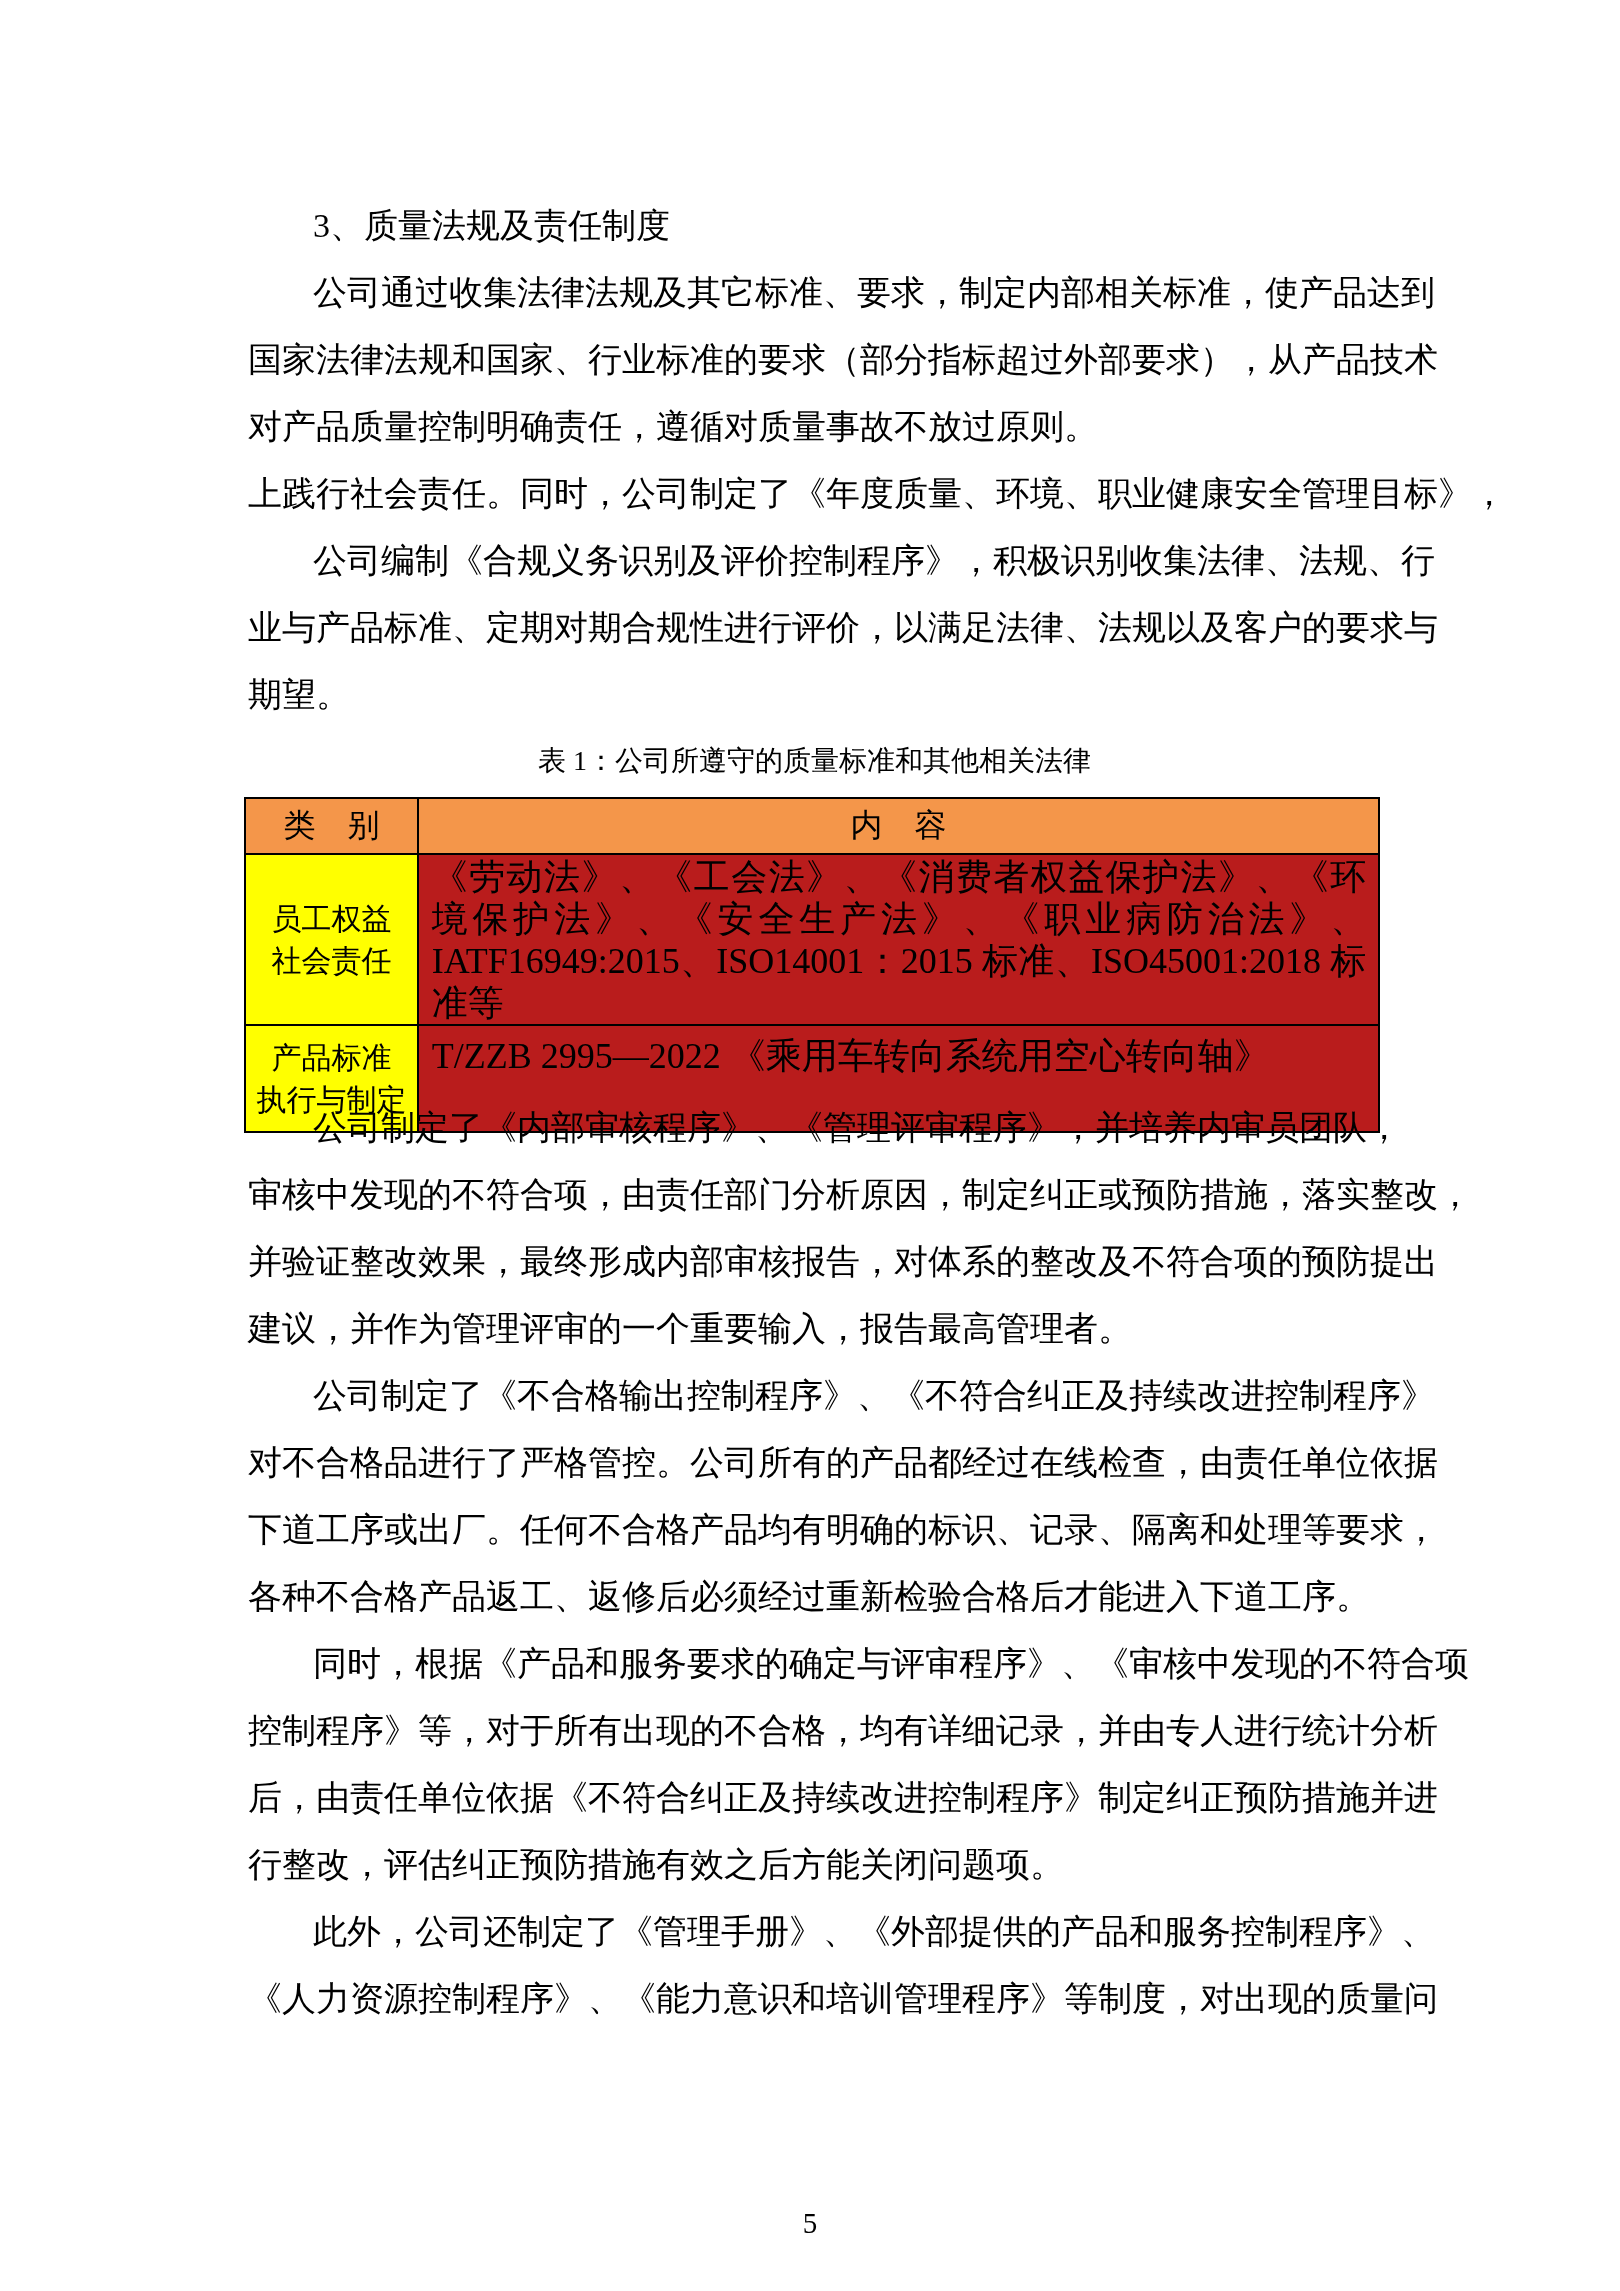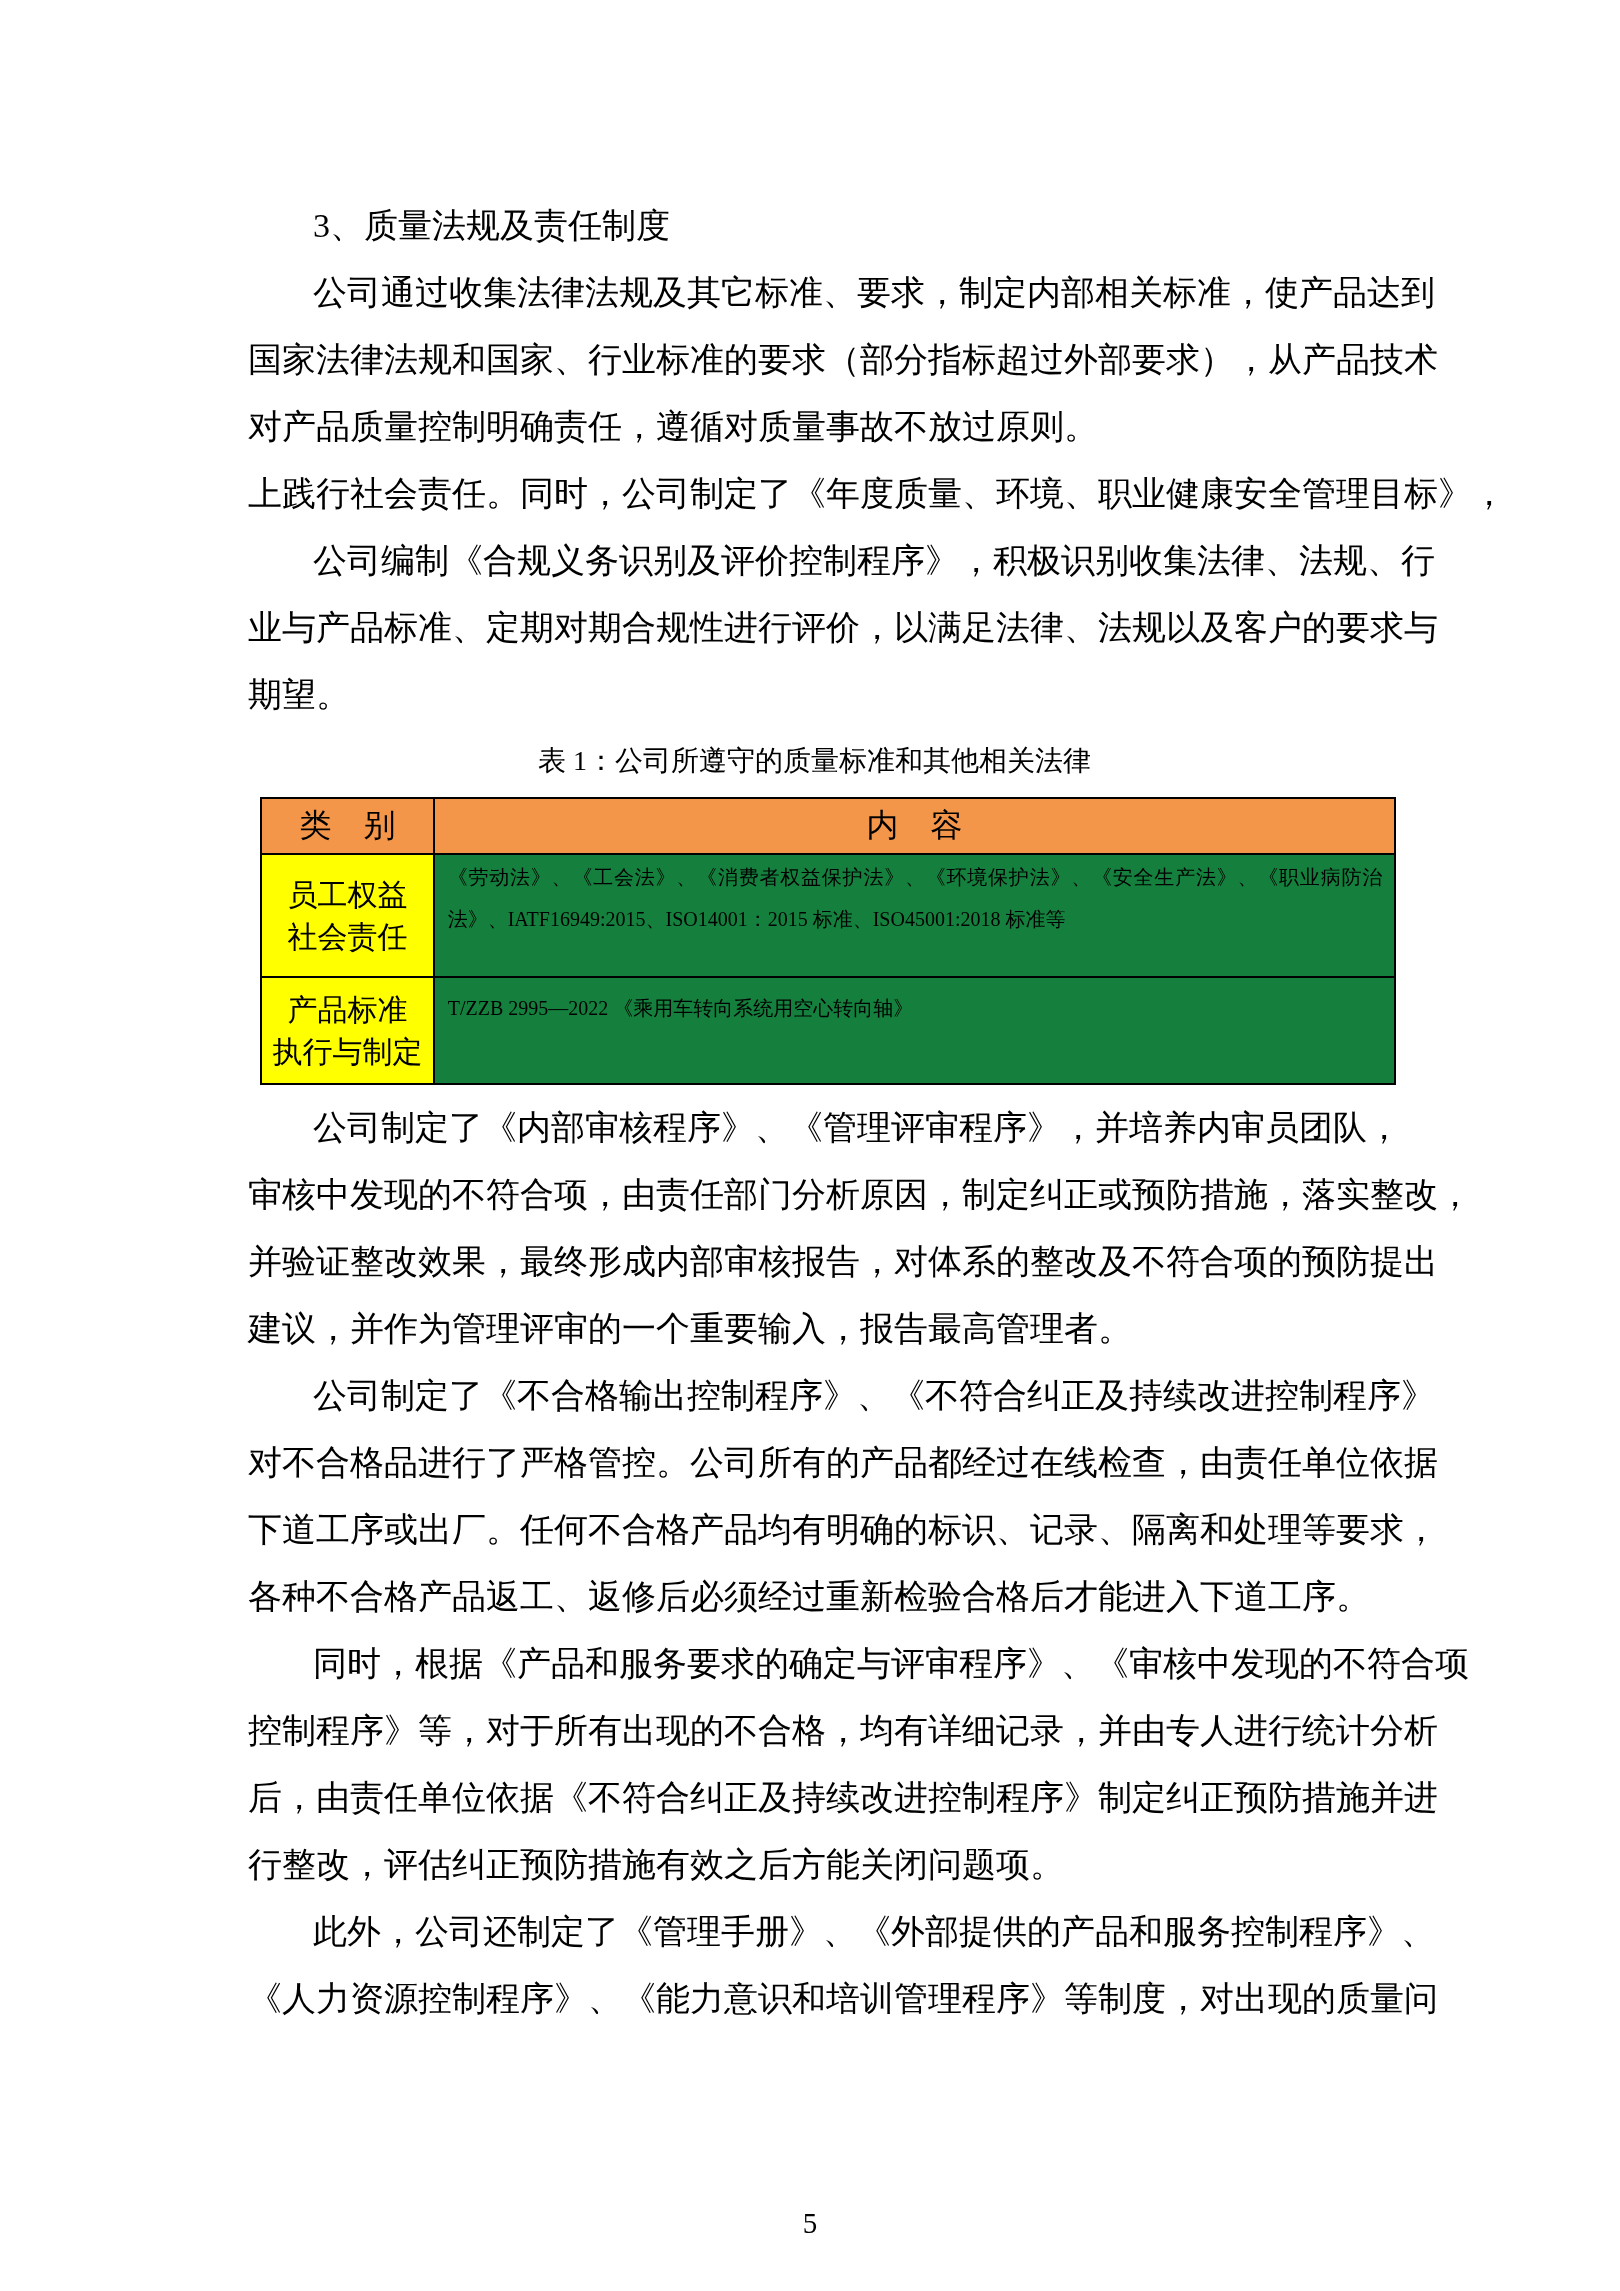--- a/index.html
+++ b/index.html
@@ -25,38 +25,38 @@
   .line.end { text-align-last:left; }
   .line.ind { text-indent:65px; }
 
   
   .caption {
     position:absolute; left:0; top:725px; width:1620px; height:72px;
     line-height:72px; text-align:center; font-size:28px;padding-left:9px;
   }
 
   
-  .tblwrap { position:absolute; left:260px; top:797px; }
+  .tblwrap { position:absolute; left:244px; top:797px; }
   table { border-collapse:collapse; table-layout:fixed; width:1136px; }
   th, td { border:2px solid #000000; }
   thead th {
     background:#F4964A; height:56px;
     font-size:32px; font-weight:normal;
     text-align:center; vertical-align:middle;
   }
   col.c1 { width:173px; }
   tr.r1 { height:123px; }
   tr.r2 { height:107px; }
   td.cat {
     background:#FFFF00; text-align:center; vertical-align:middle;
     font-size:30px; line-height:42px;
   }
   td.cont {
-    background:#15803d; vertical-align:top;
-    font-size:20px; line-height:42px;
+    background:#b91c1c; vertical-align:top;
+    font-size:36px; line-height:42px;
     padding:1px 11.8px 0 12.7px;
     text-align:justify;
   }
   tr.r2 td.cont { padding-top:8.8px; }
 
   
   .pagenum {
     position:absolute; left:0; top:2196px; width:1620px; height:55px;
     line-height:55px; text-align:center; font-size:29px;
   }

